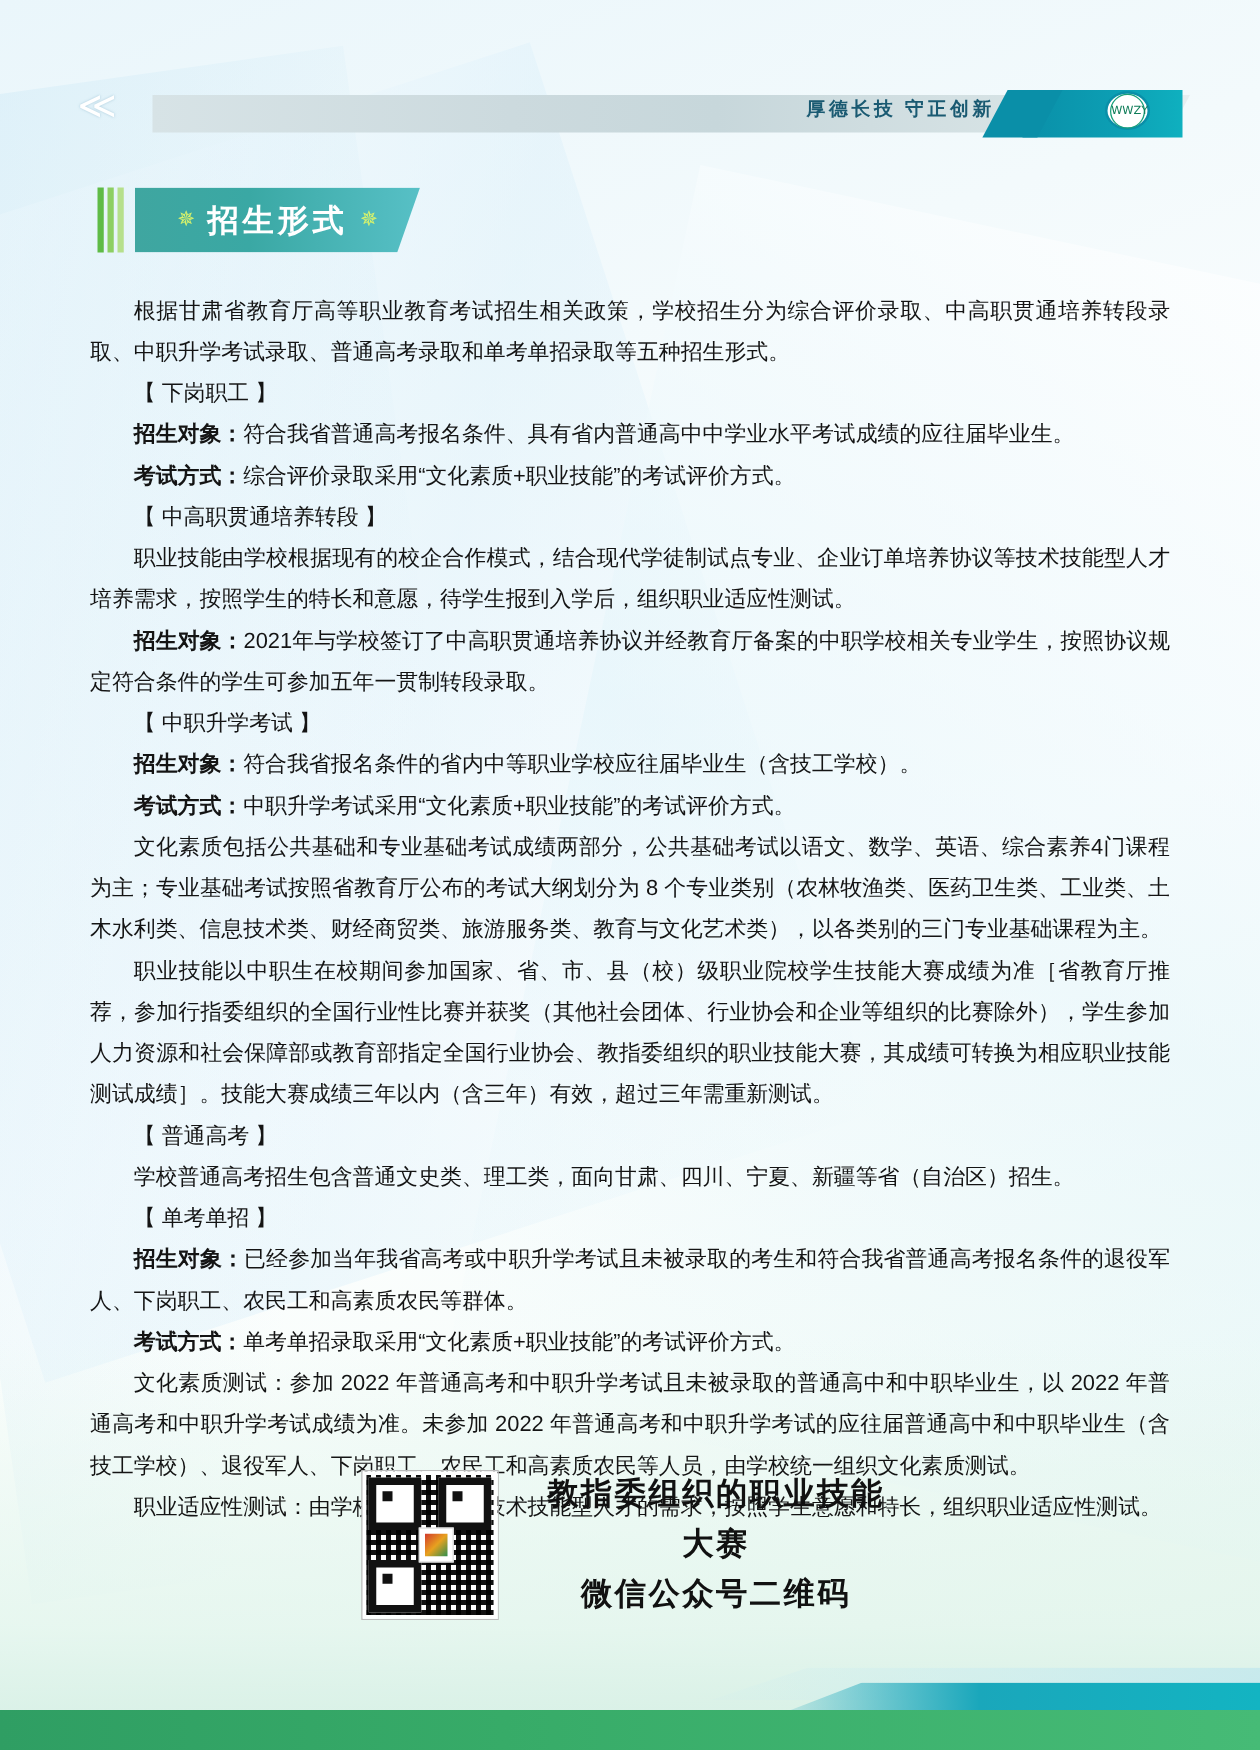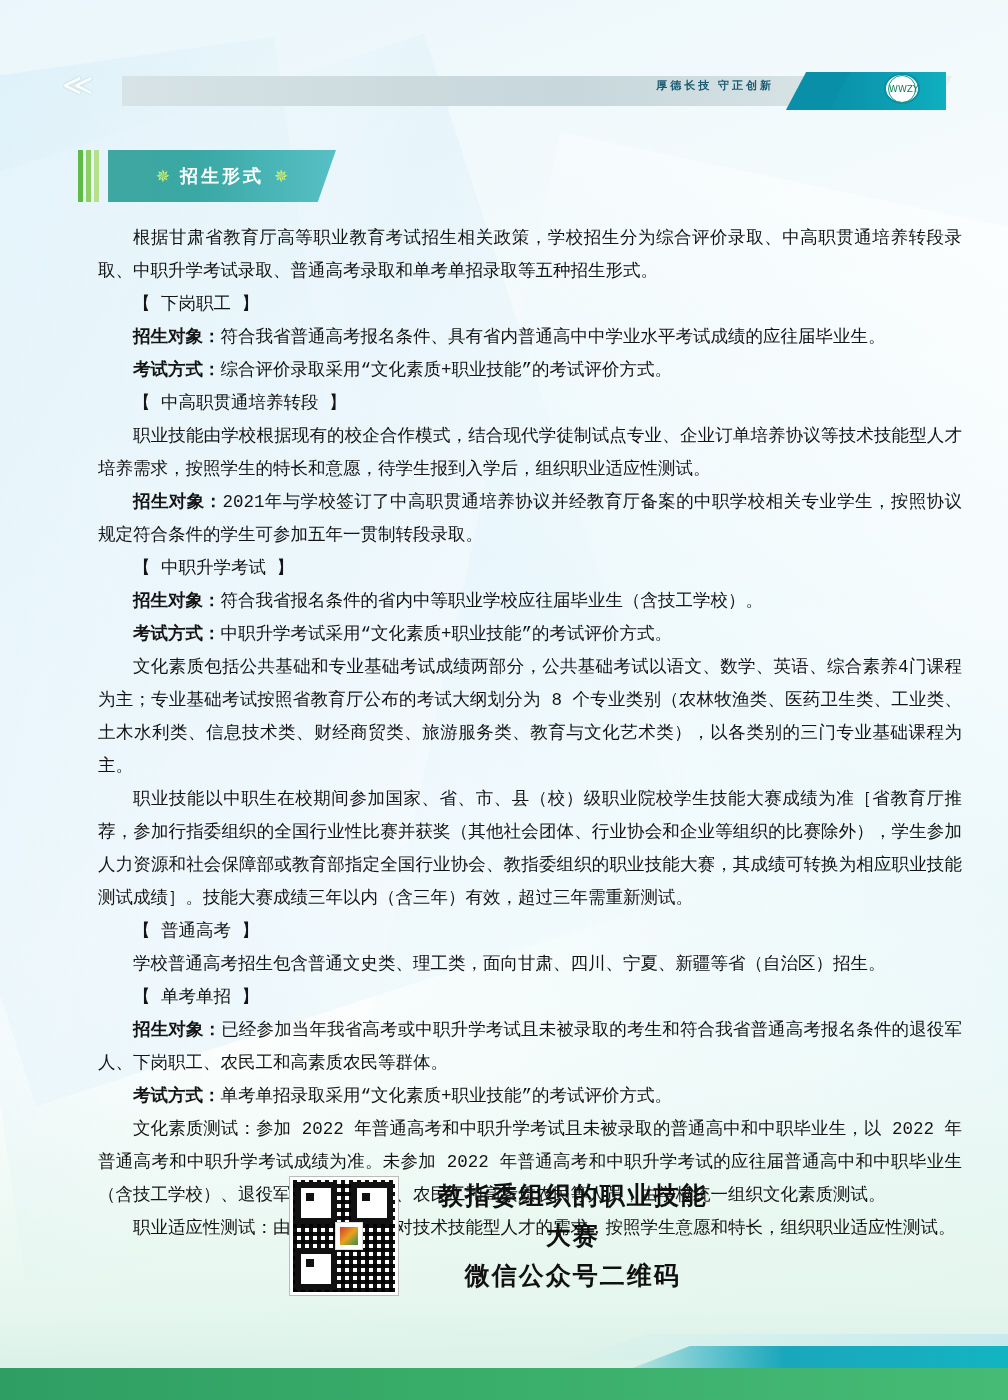--- a/index.html
+++ b/index.html
@@ -88,22 +88,22 @@
   .header-teal:before {
     content: "";
     position: absolute;
     left: -22px; top: 0;
     width: 44px; height: 38px;
     background: linear-gradient(90deg, #0a8fa8, #0a8fa8);
     transform: skewX(-28deg);
   }
   .header-motto {
     position: absolute;
-    right: 234px; top: 22px;
-    font-size: 11px;
+    right: 212px; top: 22px;
+    font-size: 15px;
     letter-spacing: 3px;
     color: #1a5a72;
     font-weight: bold;
     font-family: "Liberation Serif", serif;
   }
   .header-logo {
     position: absolute;
     right: 88px; top: 17px;
     width: 36px; height: 31px;
     border-radius: 50%;
@@ -151,42 +151,41 @@
     width: 228px; height: 52px;
     background: linear-gradient(90deg, #3fa6a0 0%, #3aa8a4 40%, #57c0c6 100%);
     clip-path: polygon(0 0, 100% 0, 92% 100%, 0% 100%);
     display: flex;
     align-items: center;
     justify-content: center;
     gap: 10px;
   }
   .title-text {
     color: #ffffff;
-    font-size: 18px;
+    font-size: 25px;
     font-weight: bold;
     letter-spacing: 3px;
     font-family: "Liberation Serif", serif;
   }
   .title-spark {
     color: #d9f36a;
     font-size: 17px;
     font-family: "DejaVu Sans", sans-serif;
   }
 
   
   .content {
     position: absolute;
-    left: 72px; top: 222px;
+    left: 72px; top: 232px;
     width: 864px;
     font-size: 17.5px;
     line-height: 33px;
     color: #141414;
     text-align: justify;
-    font-family: Liberation Mono, monospace;
-    margin-left: 26px;
+    font-family: Liberation Sans, sans-serif;
   }
   .content p {
     margin: 0;
     text-indent: 2em;
   }
   .lead {
     font-weight: bold;
   }
 
   

